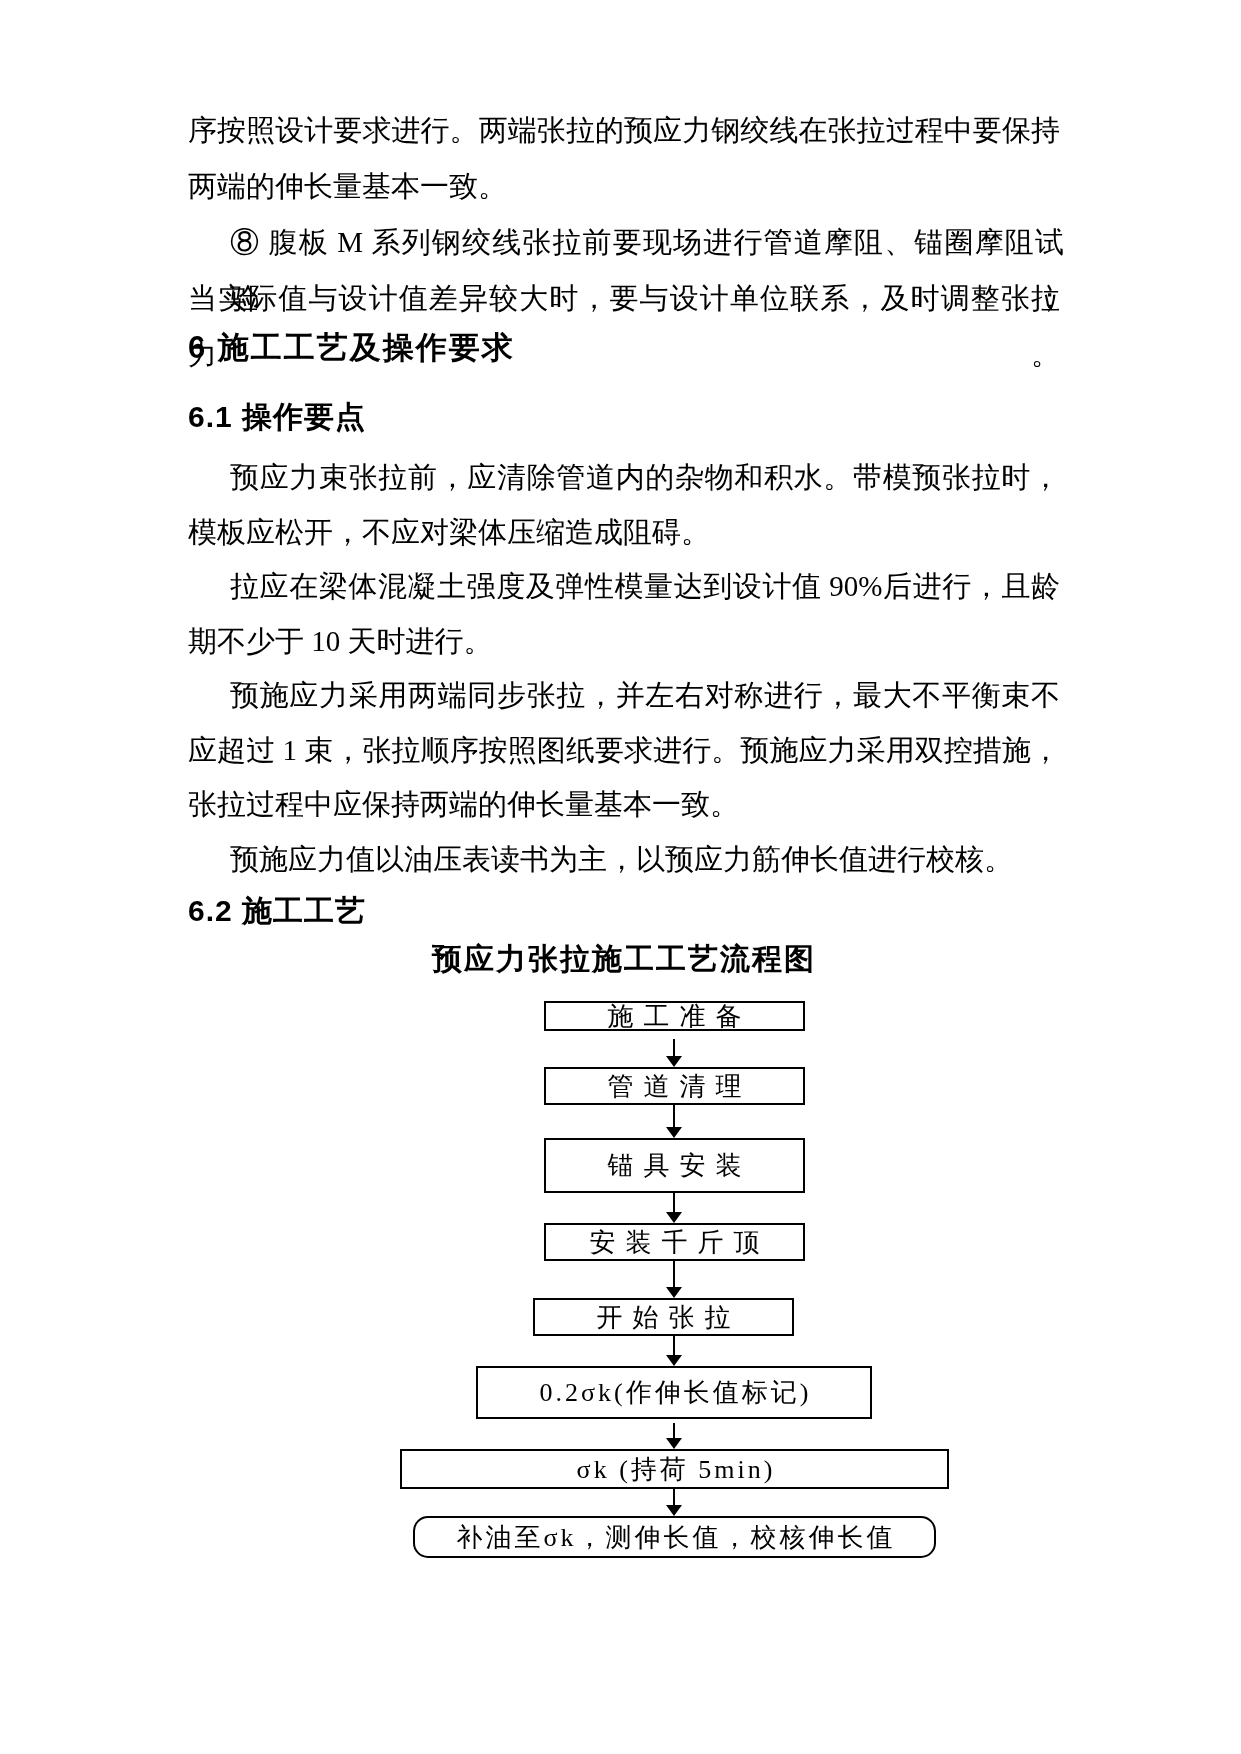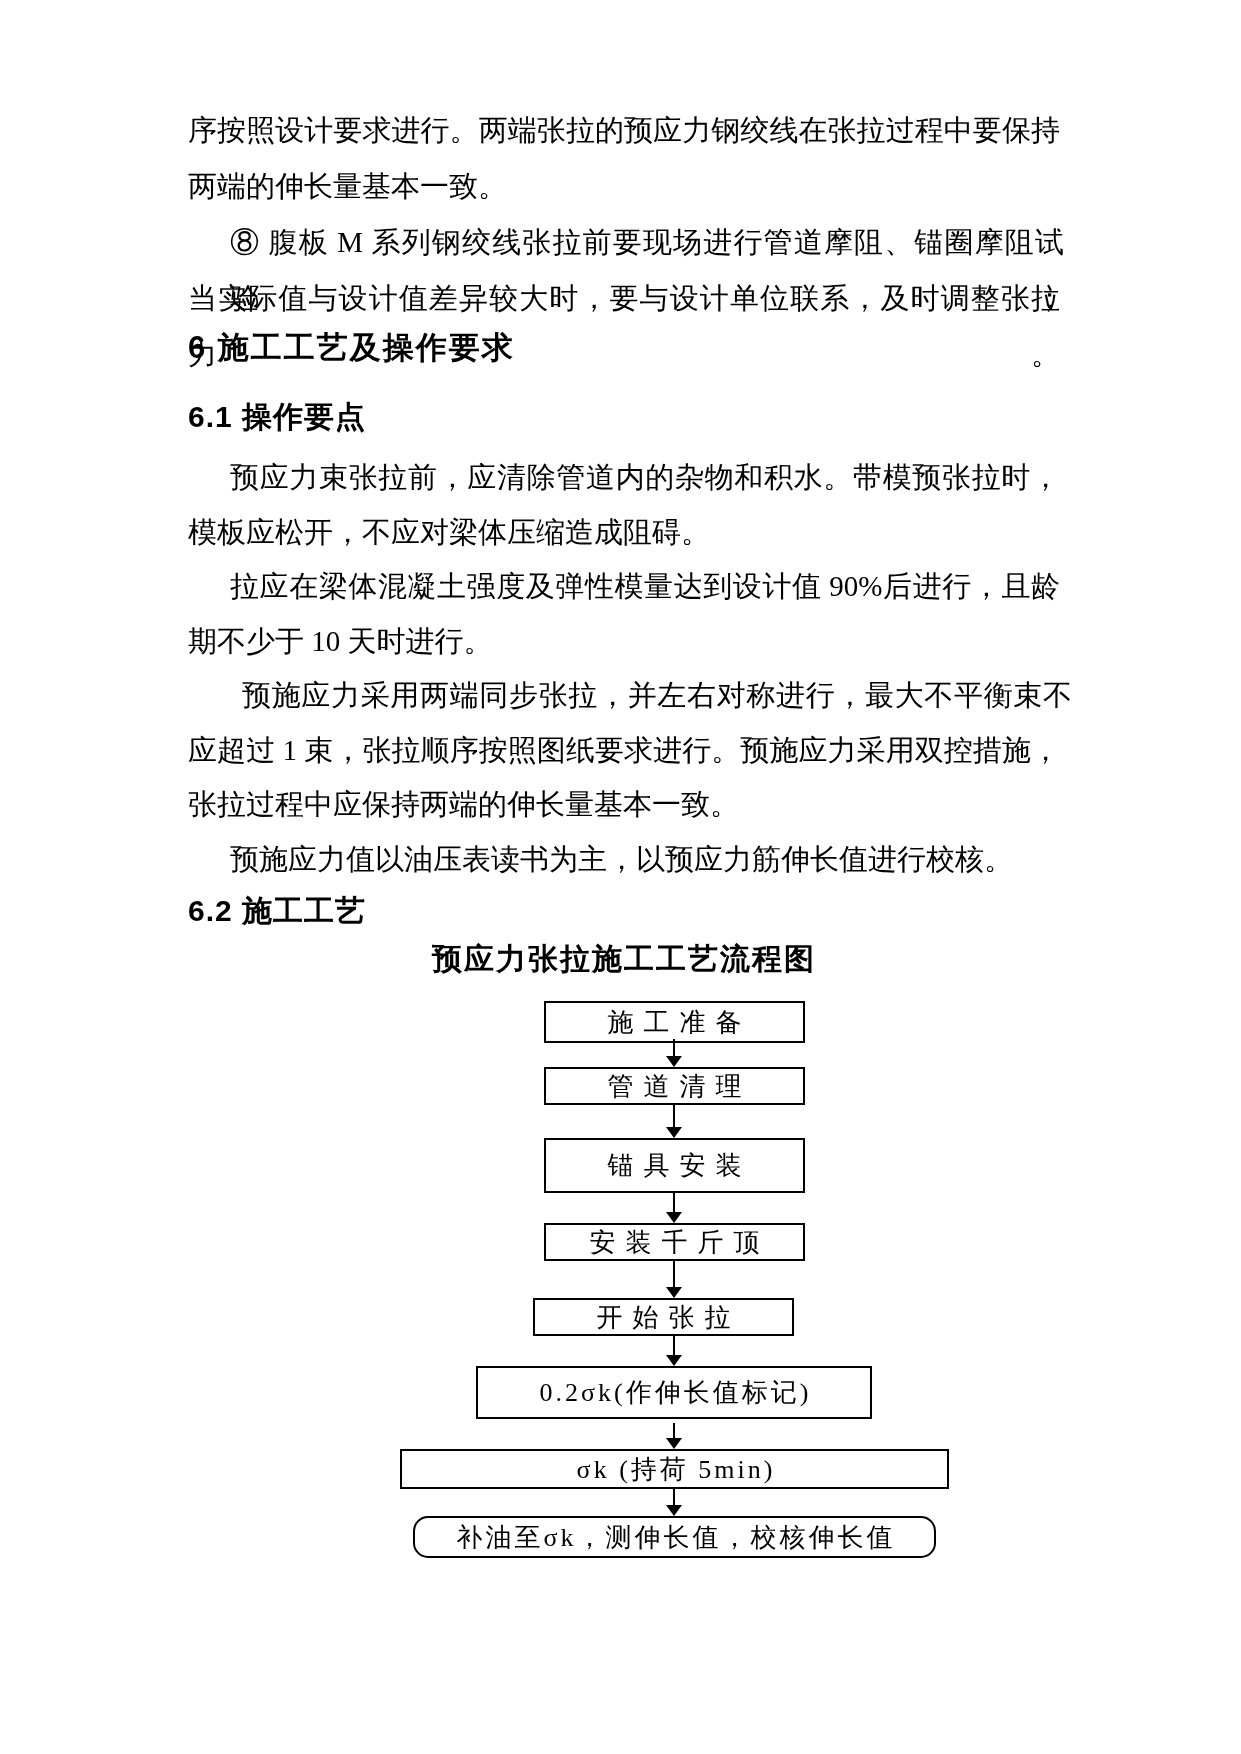--- a/index.html
+++ b/index.html
@@ -74,30 +74,30 @@
   <div class="tline just" style="top:214px;left:230px;width:834px;">⑧ 腹板 M 系列钢绞线张拉前要现场进行管道摩阻、锚圈摩阻试验；</div>
   <div class="tline just" style="top:270px;">当实际值与设计值差异较大时，要与设计单位联系，及时调整张拉力。</div>
 
   <div class="hd hd-major" style="top:320px;">6 施工工艺及操作要求</div>
   <div class="hd" style="top:389px;">6.1 操作要点</div>
 
   <div class="tline just" style="top:449px;left:230px;width:830px;">预应力束张拉前，应清除管道内的杂物和积水。带模预张拉时，</div>
   <div class="tline" style="top:504px;">模板应松开，不应对梁体压缩造成阻碍。</div>
   <div class="tline just" style="top:558px;left:230px;width:830px;font-family:Liberation Serif, serif;">拉应在梁体混凝土强度及弹性模量达到设计值 90%后进行，且龄</div>
   <div class="tline" style="top:613px;">期不少于 10 天时进行。</div>
-  <div class="tline just" style="top:667px;left:230px;width:830px;margin-left:12px;">预施应力采用两端同步张拉，并左右对称进行，最大不平衡束不</div>
+  <div class="tline just" style="top:667px;left:230px;width:830px;">预施应力采用两端同步张拉，并左右对称进行，最大不平衡束不</div>
   <div class="tline just" style="top:722px;">应超过 1 束，张拉顺序按照图纸要求进行。预施应力采用双控措施，</div>
   <div class="tline" style="top:776px;">张拉过程中应保持两端的伸长量基本一致。</div>
   <div class="tline" style="top:831px;left:230px;">预施应力值以油压表读书为主，以预应力筋伸长值进行校核。</div>
 
   <div class="hd" style="top:883px;">6.2 施工工艺</div>
 
   <div class="fc-title" style="top:931px;">预应力张拉施工工艺流程图</div>
 
-  <div class="fbox sp10" style="left:544px;top:1001px;width:261px;height:42px;">
+  <div class="fbox sp10" style="left:544px;top:1001px;width:261px;height:30px;">
     <span class="lbl">施工准备</span>
   </div>
   <div class="farrow" style="top:1039px;height:28px;">
       <div class="stem"></div>
       <div class="head"></div>
     </div>
 
   <div class="fbox sp10" style="left:544px;top:1067px;width:261px;height:38px;">
     <span class="lbl">管道清理</span>
   </div>

